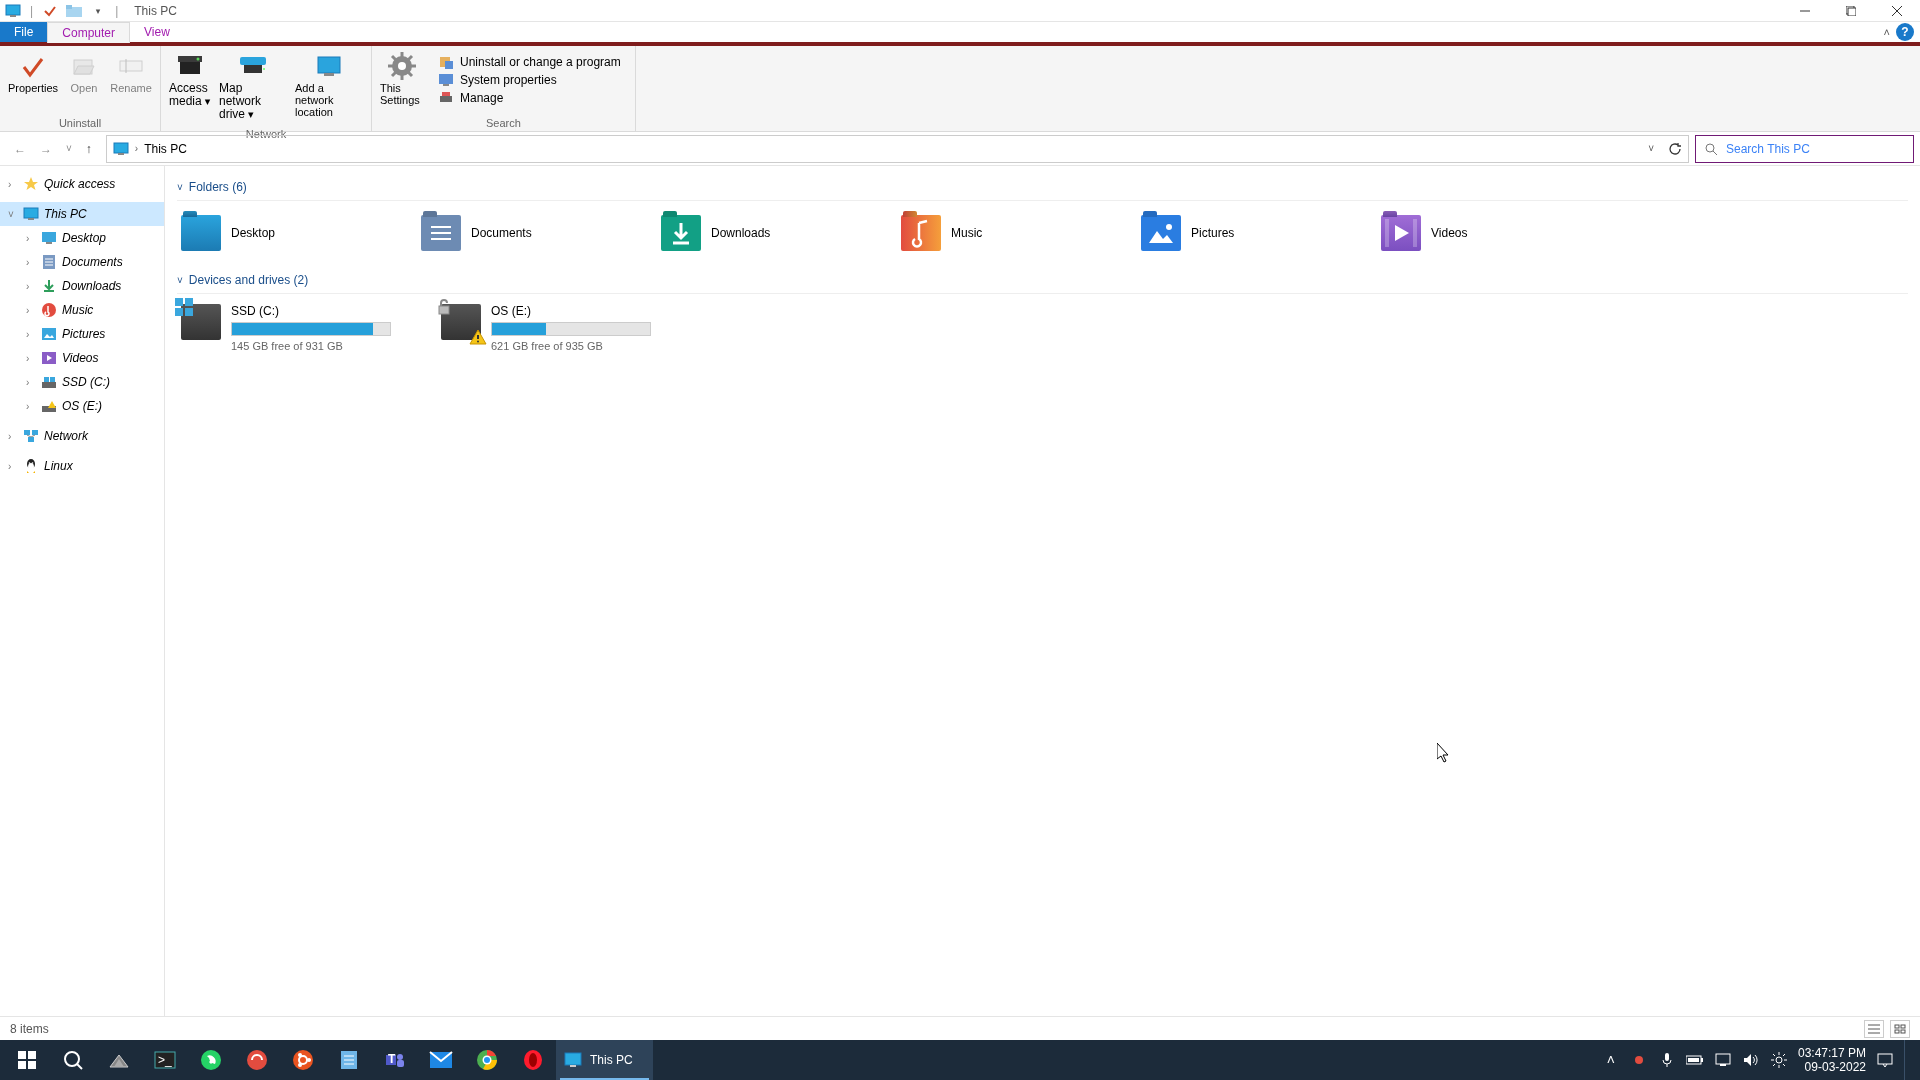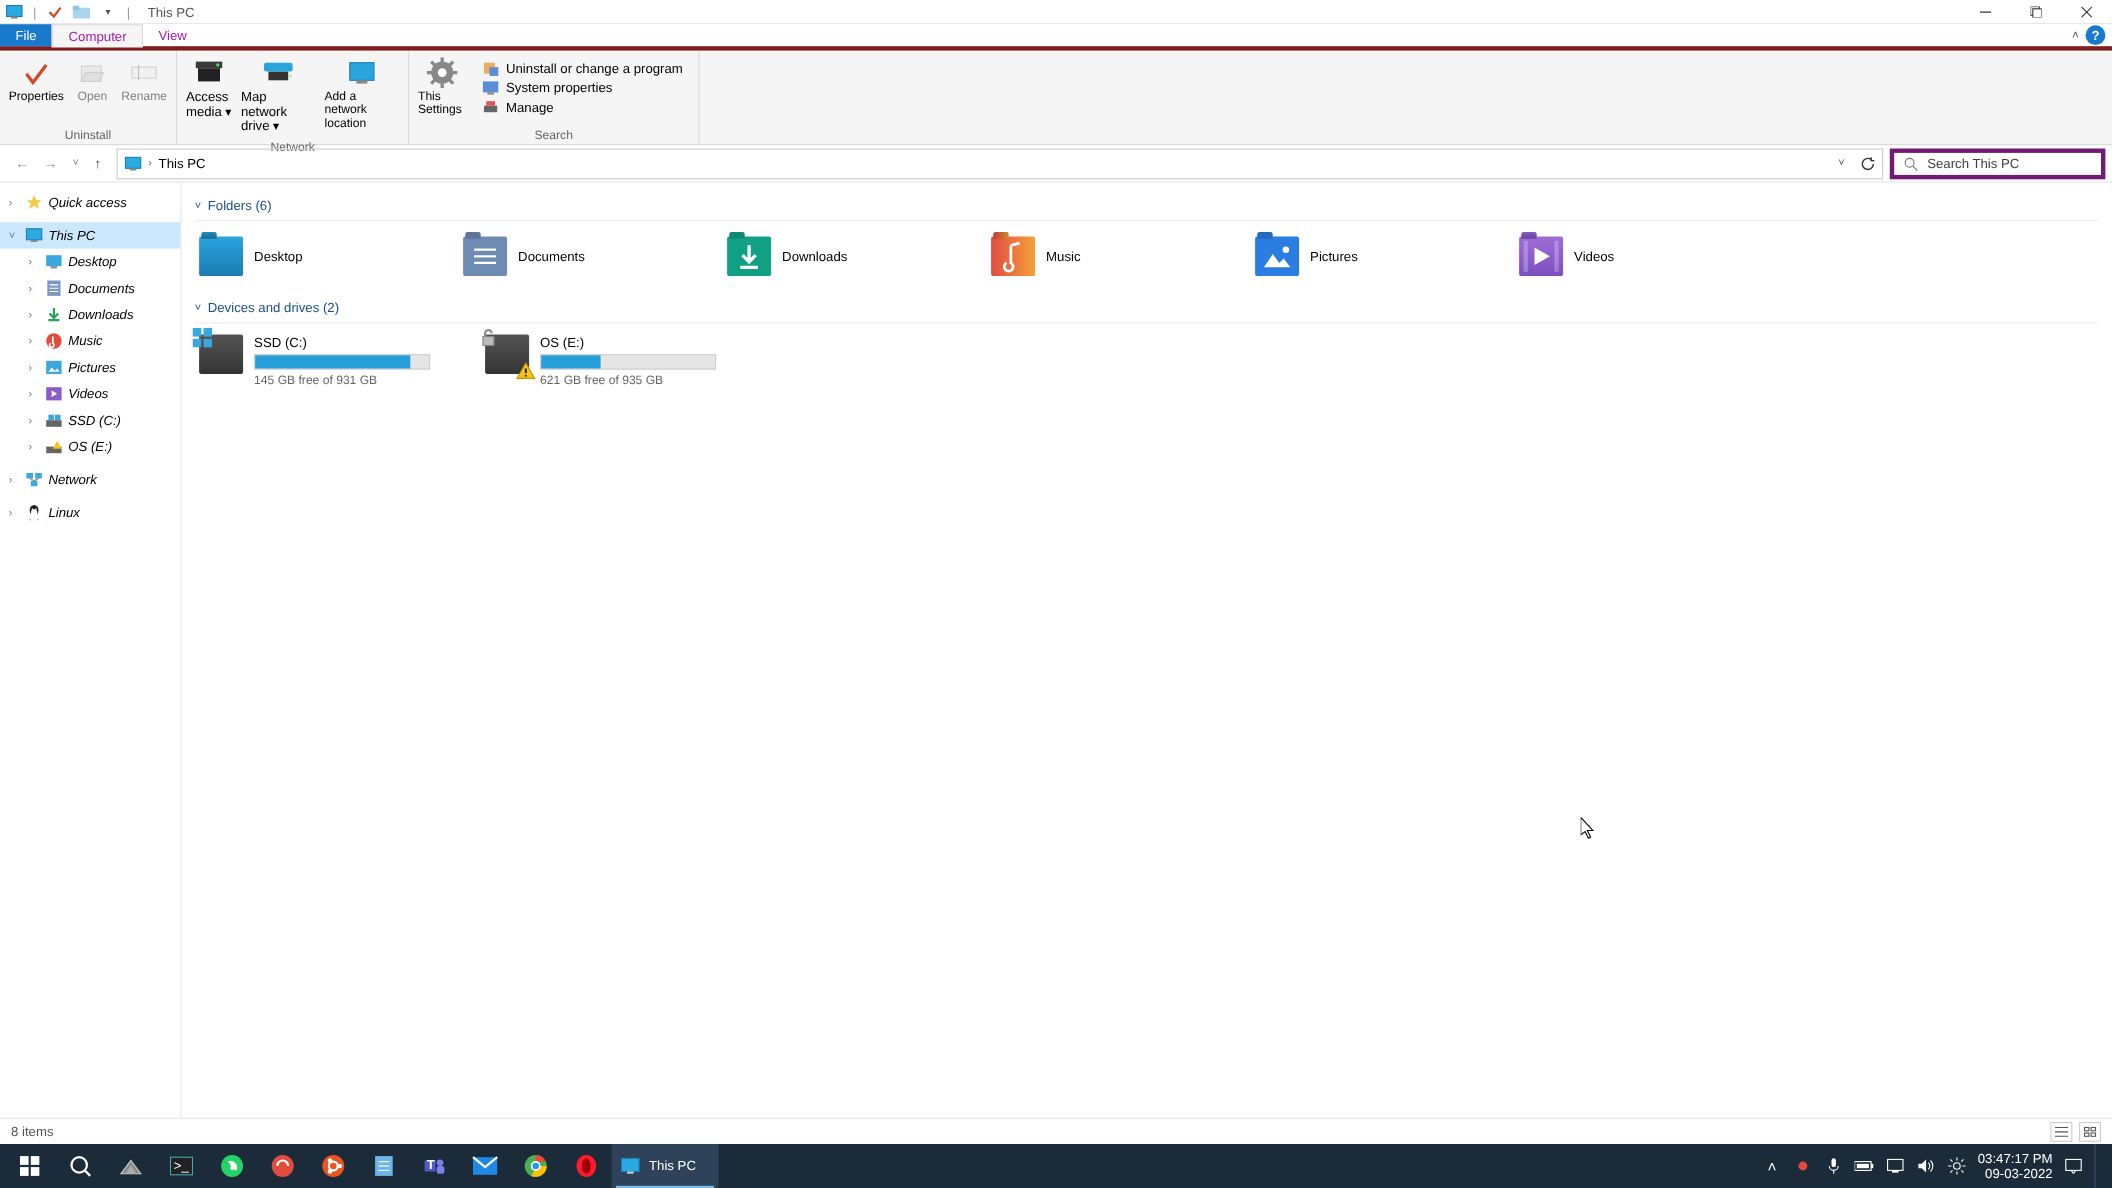--- a/index.html
+++ b/index.html
@@ -35,21 +35,21 @@
 .rb-small { display: flex; align-items: center; gap: 6px; font-size: 11px; }
 .rb-small .ic { width: 16px; height: 16px; }
 
 
 .addr-row { height: 34px; display: flex; align-items: center; padding: 0 6px; gap: 6px; border-bottom: 1px solid #e5e5e5; }
 .nav-arrows { display: flex; align-items: center; gap: 14px; padding: 0 8px; color: #888; }
 .nav-arrows .en { color: #333; }
 .addr-bar { flex: 1; height: 28px; border: 1px solid #ccc; display: flex; align-items: center; padding: 0 6px; gap: 6px; }
 .addr-bar .crumb { display: flex; align-items: center; gap: 4px; }
 .addr-right { margin-left: auto; display: flex; align-items: center; gap: 14px; color: #555; }
-.search-box { width: 196px; height: 28px; border: 4px solid #701a75; display: flex; align-items: center; padding: 0 8px; gap: 8px; color: #404040; }
+.search-box { width: 219px; height: 28px; border: 1px solid #701a75; display: flex; align-items: center; padding: 0 8px; gap: 8px; color: #3b82f6; }
 
 
 .main { display: flex; height: calc(1080px - 22px - 24px - 86px - 34px - 24px - 40px); }
 .nav-pane { width: 165px; border-right: 1px solid #e5e5e5; padding: 6px 0; overflow: hidden; }
 .nav-item { display: flex; align-items: center; height: 24px; padding-left: 8px; gap: 4px; }
 .nav-item .exp { width: 10px; color: #777; font-size: 10px; }
 .nav-item .ic { width: 18px; height: 18px; display: flex; align-items: center; justify-content: center; }
 .nav-item .lbl { white-space: nowrap; font-style: italic; }
 .nav-item.selected { background: #cce8ff; }
 .nav-item.child { padding-left: 26px; }

